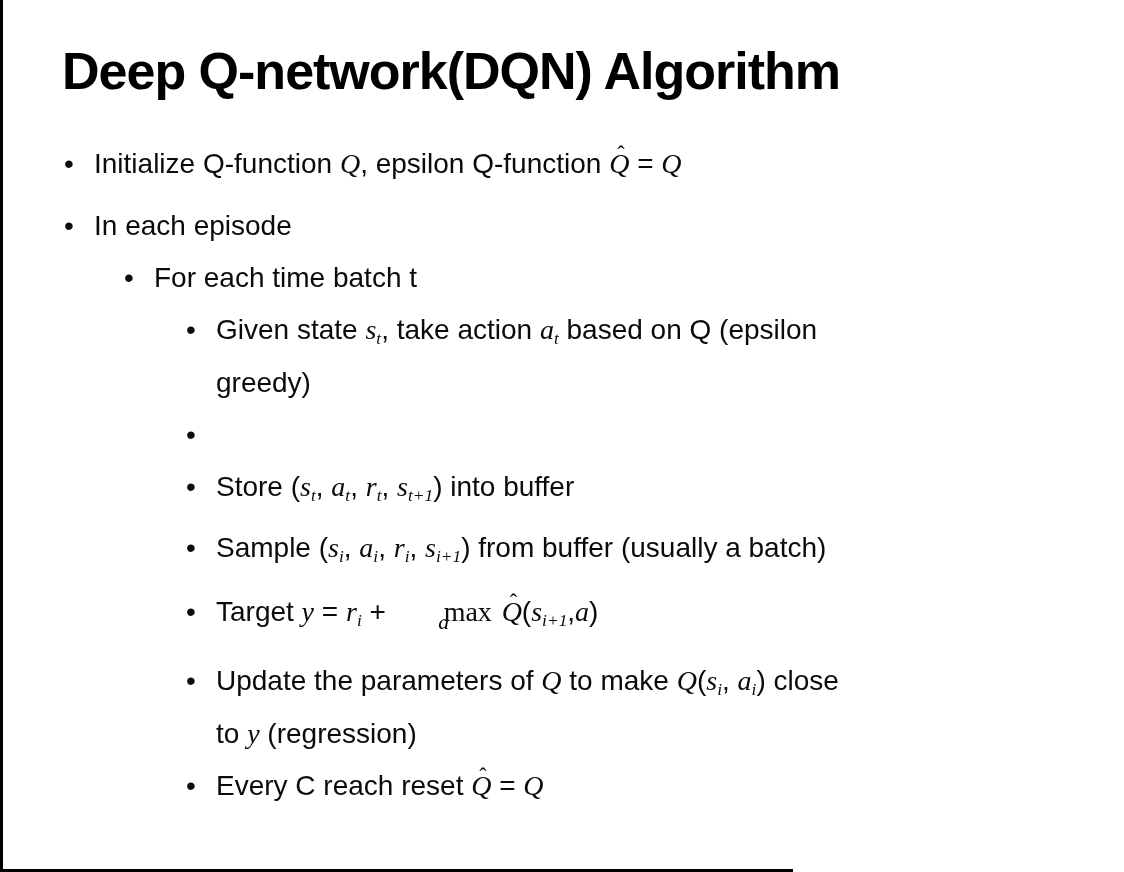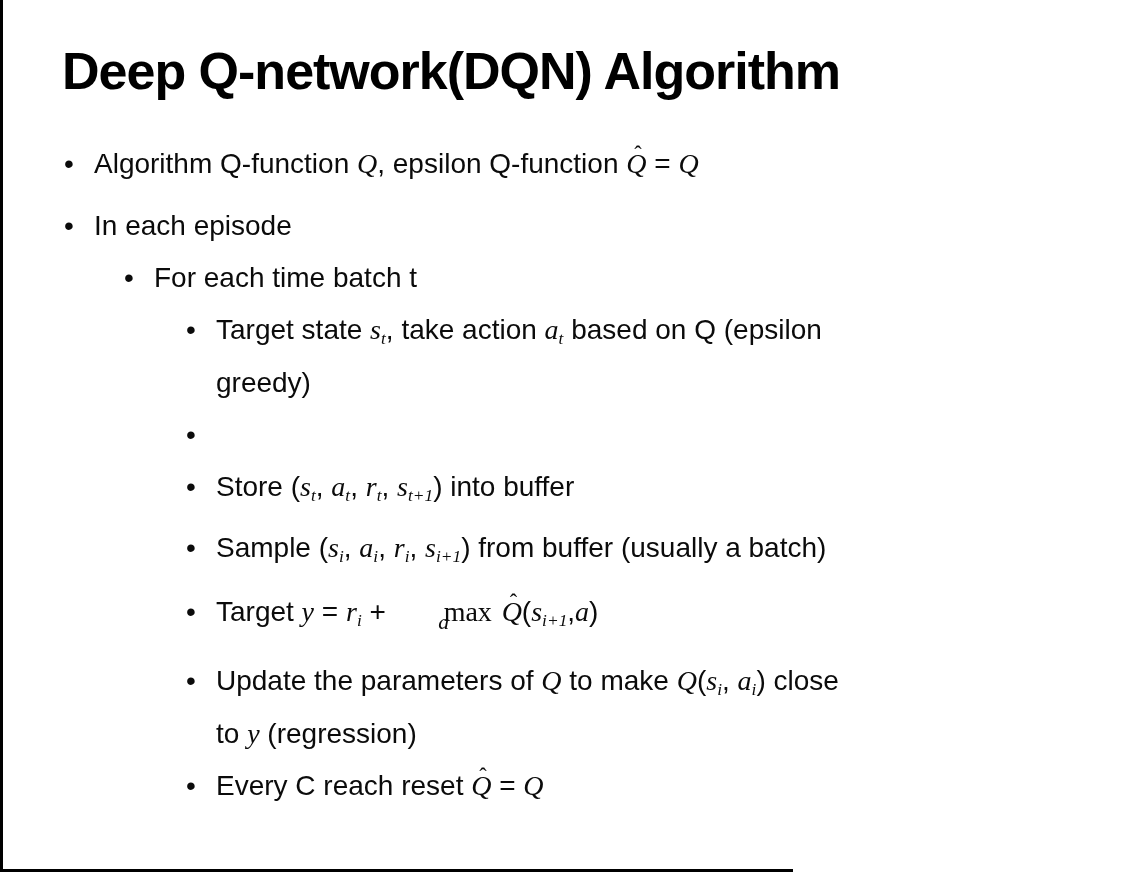--- a/index.html
+++ b/index.html
@@ -82,33 +82,33 @@
 </head>
 <body>
 
 <div class="slide">
   <div class="edge-left"></div>
   <div class="edge-bottom"></div>
   <div class="title">Deep Q-network(DQN) Algorithm</div>
   <div class="bullets">
       <div class="bullet level-1">
         <span class="dot">•</span>
-        <div class="content"><span class="txt">Algorithm Q-function </span><span class="math"><span>Q</span></span><span class="txt">, epsilon Q-function </span><span class="math mhat"><span>Q</span><span class="hat">ˆ</span></span><span class="txt"> = </span><span class="math"><span>Q</span></span></div>
+        <div class="content"><span class="txt">Initialize Q-function </span><span class="math"><span>Q</span></span><span class="txt">, epsilon Q-function </span><span class="math mhat"><span>Q</span><span class="hat">ˆ</span></span><span class="txt"> = </span><span class="math"><span>Q</span></span></div>
       </div>
       <div class="bullet level-1">
         <span class="dot">•</span>
         <div class="content"><span class="txt">In each episode</span></div>
       </div>
       <div class="bullet level-2">
         <span class="dot">•</span>
         <div class="content"><span class="txt">For each time batch t</span></div>
       </div>
       <div class="bullet level-3">
         <span class="dot">•</span>
-        <div class="content"><span class="txt">Target state </span><span class="math"><span>s</span><span class="msub">t</span></span><span class="txt">, take action </span><span class="math"><span>a</span><span class="msub">t</span></span><span class="txt"> based on Q (epsilon</span><br><span class="txt">greedy)</span></div>
+        <div class="content"><span class="txt">Given state </span><span class="math"><span>s</span><span class="msub">t</span></span><span class="txt">, take action </span><span class="math"><span>a</span><span class="msub">t</span></span><span class="txt"> based on Q (epsilon</span><br><span class="txt">greedy)</span></div>
       </div>
       <div class="bullet level-3">
         <span class="dot">•</span>
       </div>
       <div class="bullet level-3">
         <span class="dot">•</span>
         <div class="content"><span class="txt">Store (</span><span class="math"><span>s</span><span class="msub">t</span></span><span class="txt">, </span><span class="math"><span>a</span><span class="msub">t</span></span><span class="txt">, </span><span class="math"><span>r</span><span class="msub">t</span></span><span class="txt">, </span><span class="math"><span>s</span><span class="msub">t+1</span></span><span class="txt">) into buffer</span></div>
       </div>
       <div class="bullet level-3">
         <span class="dot">•</span>

